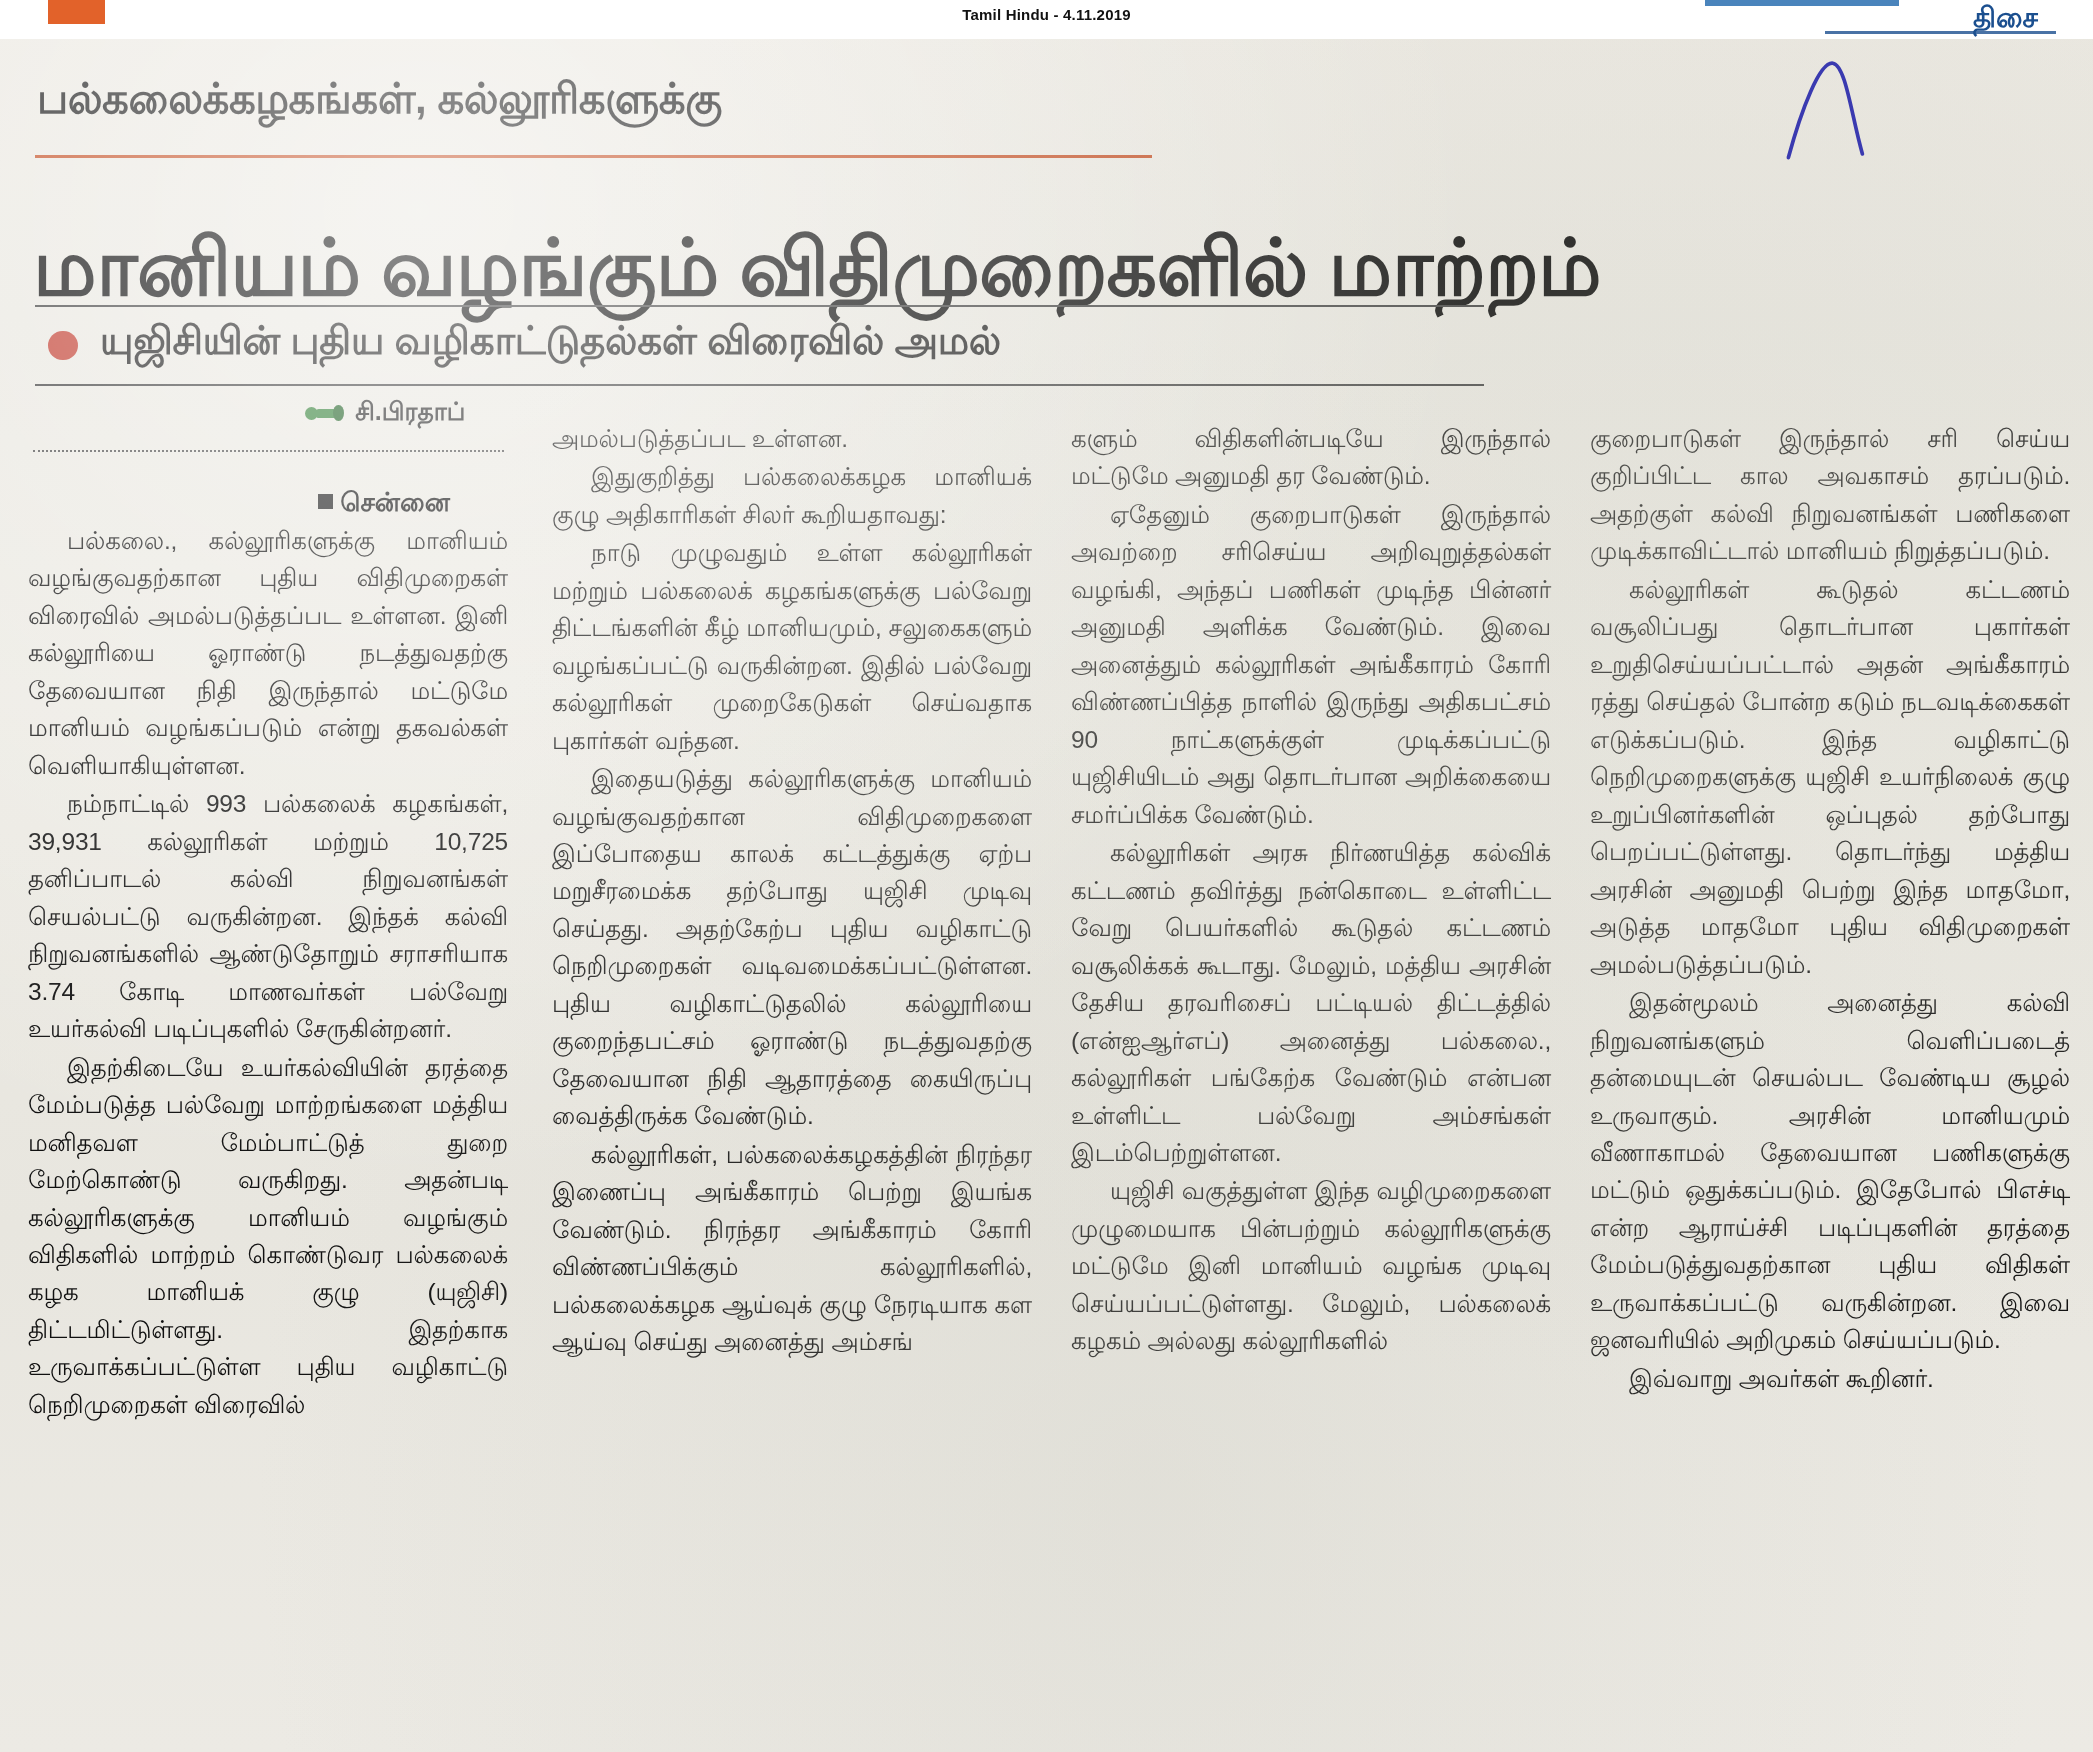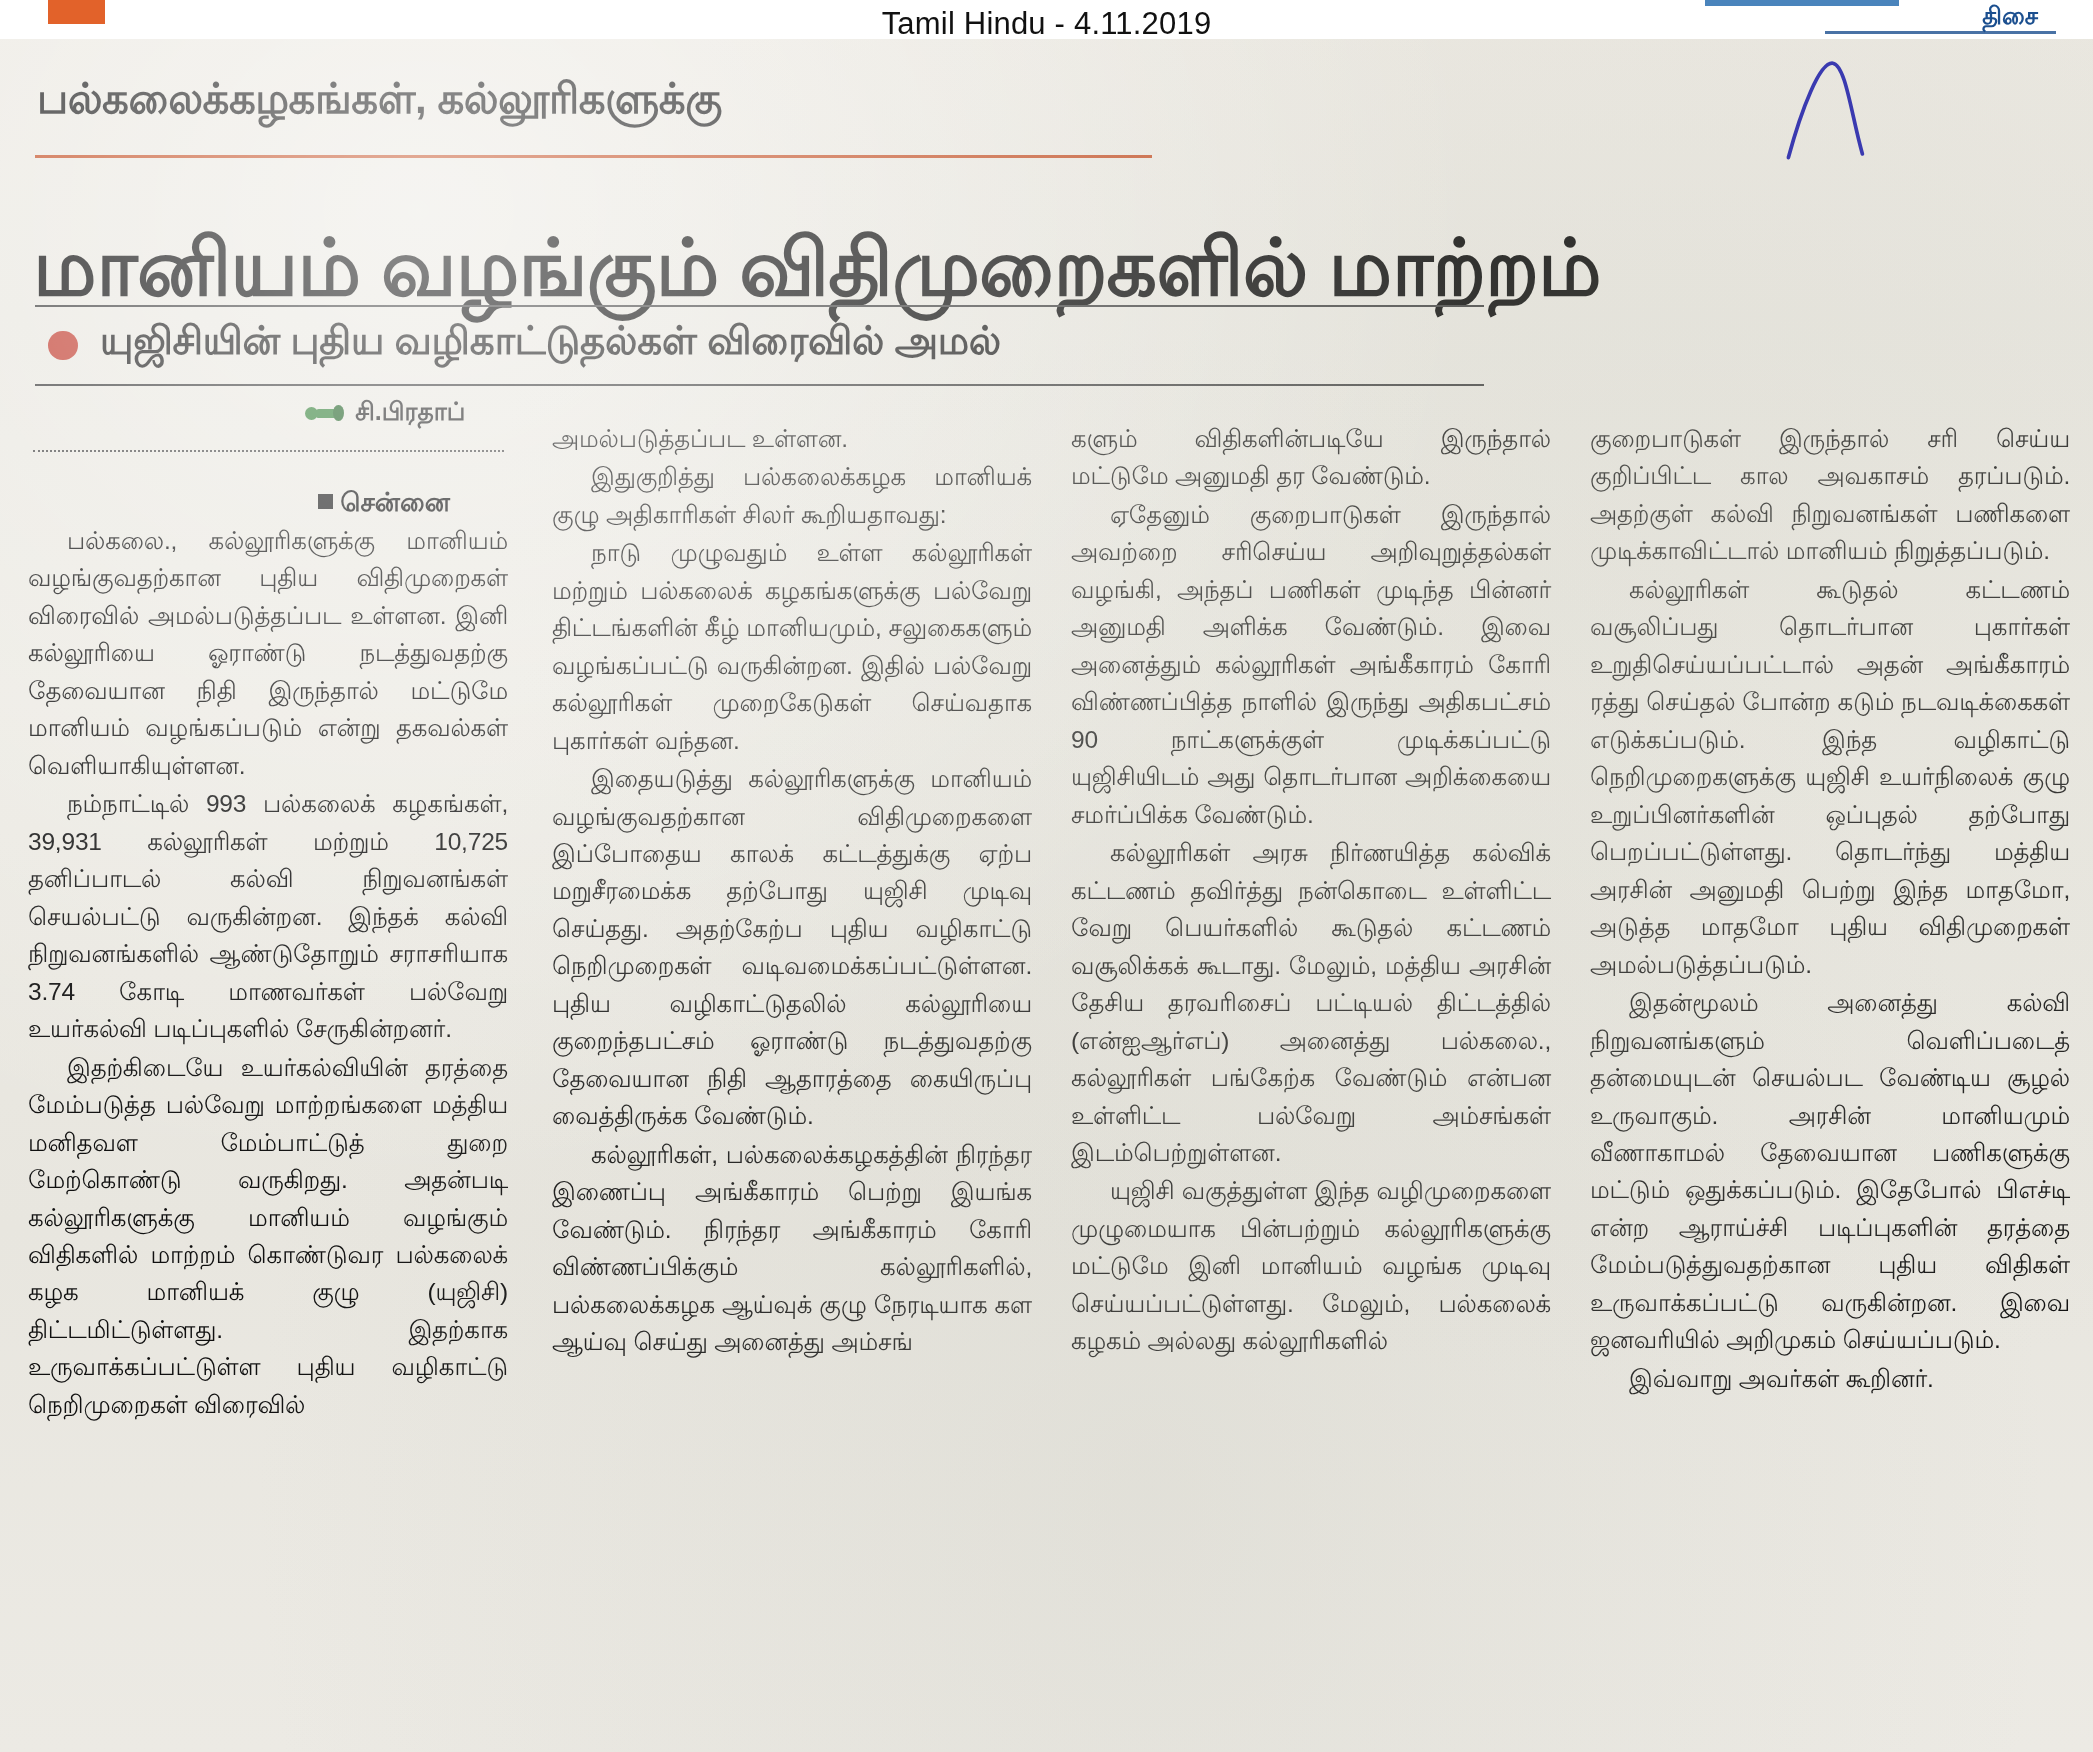--- a/index.html
+++ b/index.html
@@ -46,36 +46,36 @@
     position: absolute;
     left: 48px; top: 0;
     width: 57px; height: 24px;
     background: #e2622a;
   }
   .masthead-caption {
     position: absolute;
     left: 0; top: 5.5px;
     width: 2093px;
     text-align: center;
-    font-size: 31px;
-    font-weight: normal;
+    font-size: 15px;
+    font-weight: bold;
     color: #111;
     letter-spacing: 0.2px;
   }
   .masthead-right-1 {
     position: absolute;
     right: 194px; top: -5.5px;
     width: 194px; height: 11px;
     background: #2a6fb0;
     opacity: 0.85;
   }
   .masthead-right-2 {
     position: absolute;
     right: 55px; top: 1.8px;
-    font-size: 24px;
+    font-size: 28px;
     color: #1b4f8f;
     font-weight: bold;
   }
   .masthead-underline {
     position: absolute;
     right: 37px; top: 31px;
     width: 231px; height: 2.8px;
     background: #1b4f8f;
     opacity: 0.8;
   }

